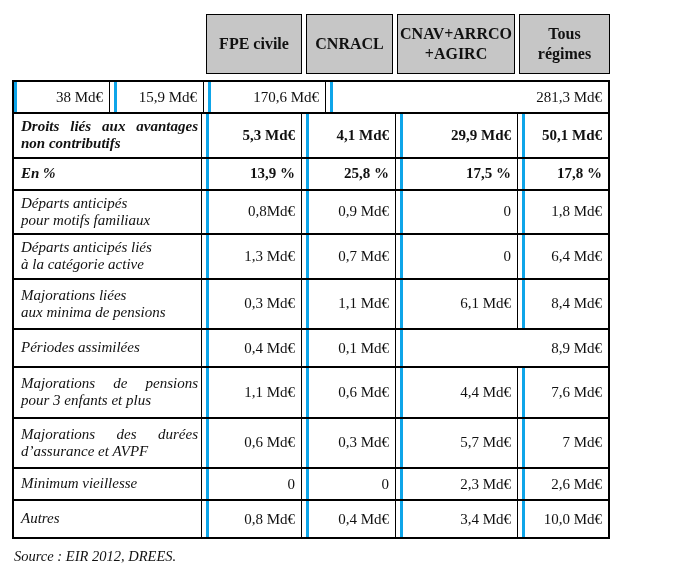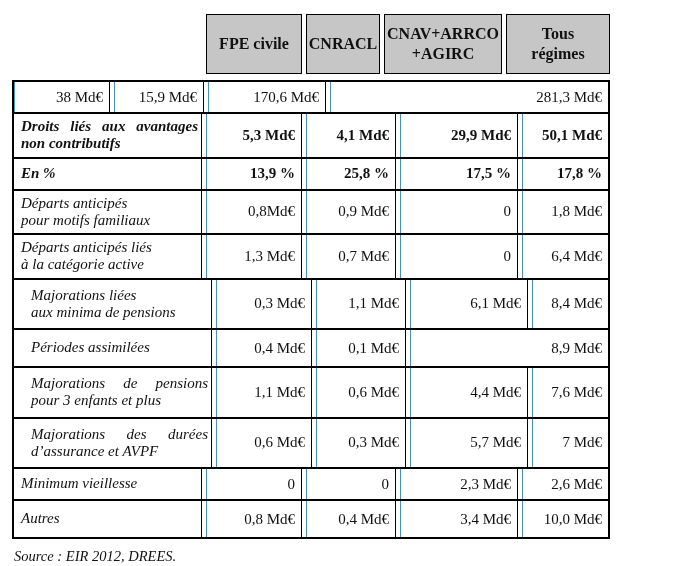--- a/index.html
+++ b/index.html
@@ -13,49 +13,49 @@
   
   .hrow{display:flex;gap:4px;margin-bottom:6px;}
   .corner{width:190px;flex:none;}
   .hcell{
     box-sizing:border-box;border:1px solid #000;background:#c6c6c6;
     display:flex;align-items:center;justify-content:center;text-align:center;
     font-weight:bold;font-size:16px;line-height:1.25;height:60px;
     white-space:pre-line;
   }
   .hc1{width:96px;flex:none;}
-  .hc2{width:74px;flex:none;}
+  .hc2{width:87px;flex:none;}
   .hc3{width:118px;flex:none;}
   .hc4{flex:1;}
 
   
   .btable{box-sizing:border-box;border:2px solid #000;background:#fff;}
   .trow{display:flex;gap:4px;border-bottom:2px solid #000;min-height:30px;align-items:stretch;}
   .trow:last-child{border-bottom:none;border-radius:8px;}
   .trow > div{box-sizing:border-box;display:flex;align-items:center;}
   .lcell{
     width:188px;flex:none;border-right:1px solid #000;
     padding:4px 3px 4px 7px;
   }
   .lbl{
     display:block;width:100%;font-style:italic;font-size:15px;line-height:1.15;
     white-space:pre-line;
   }
   .vcell{
-    flex:none;border-left:1px solid #0ea5e9;border-right:1px solid #000;
+    flex:none;border-left:3px solid #0ea5e9;border-right:1px solid #000;
     justify-content:flex-end;padding:2px 6px 2px 2px;font-size:15px;
   }
   .vc1{width:96px;}
   .vc2{width:90px;}
   .vc3{width:118px;}
   .vc4{flex:1;border-right:none;}
   .bold, .bold .lbl, .bold .vcell{font-weight:bold;}
   .justify .lbl{text-align:justify;}
   .pad > div{padding-top:7px;padding-bottom:7px;}
-  .pad{min-height:36px;padding-left:10px;}
+  .pad{min-height:36px;}
   .pad-sm{min-height:36px;}
 
   .source{
     margin-top:9px;padding-left:2px;font-style:italic;font-size:14.5px;color:#111;
   }
 </style>
 </head>
 <body>
 
 <div class="wrap">

